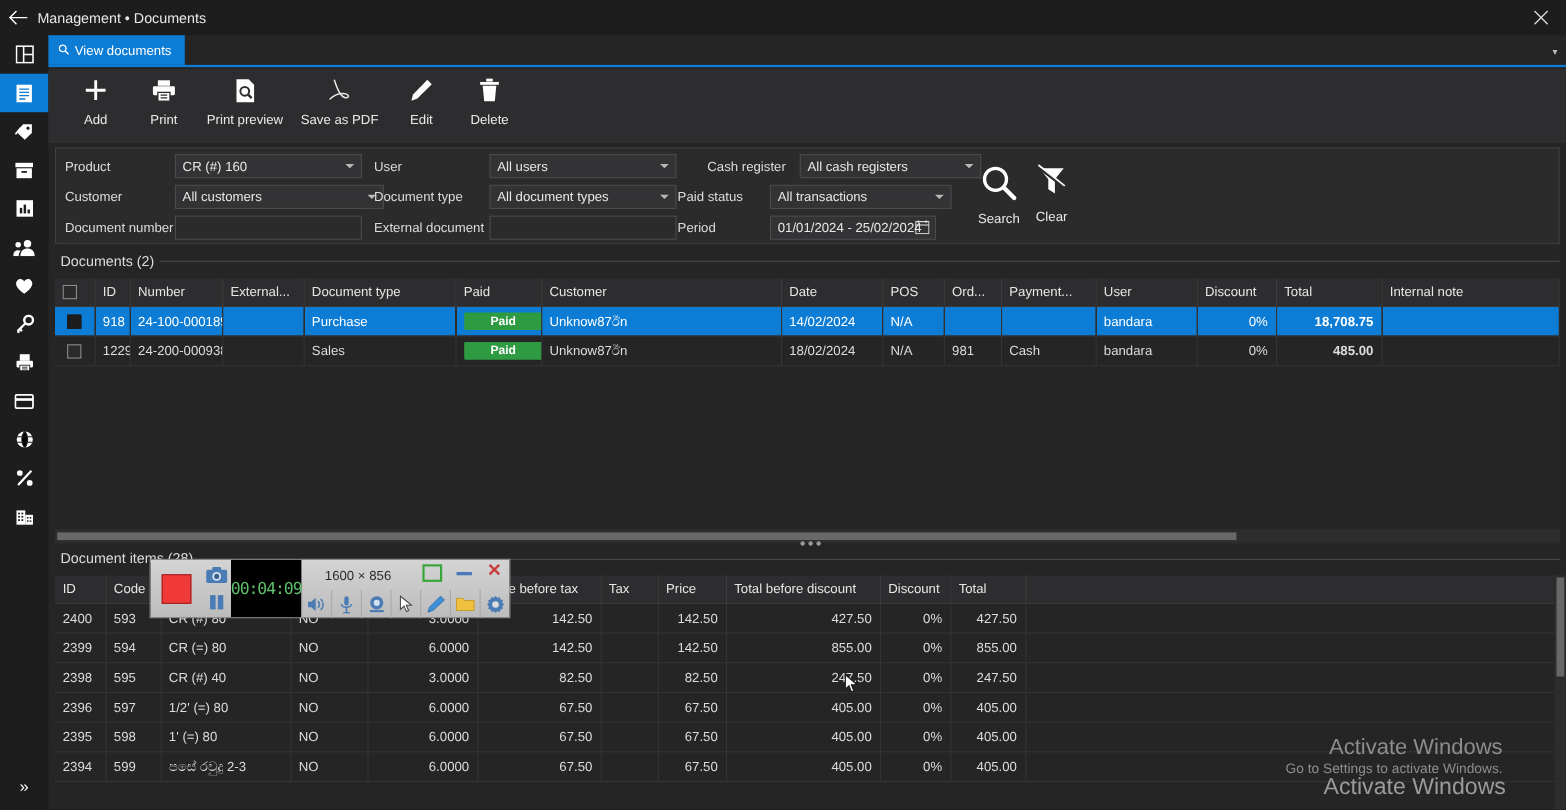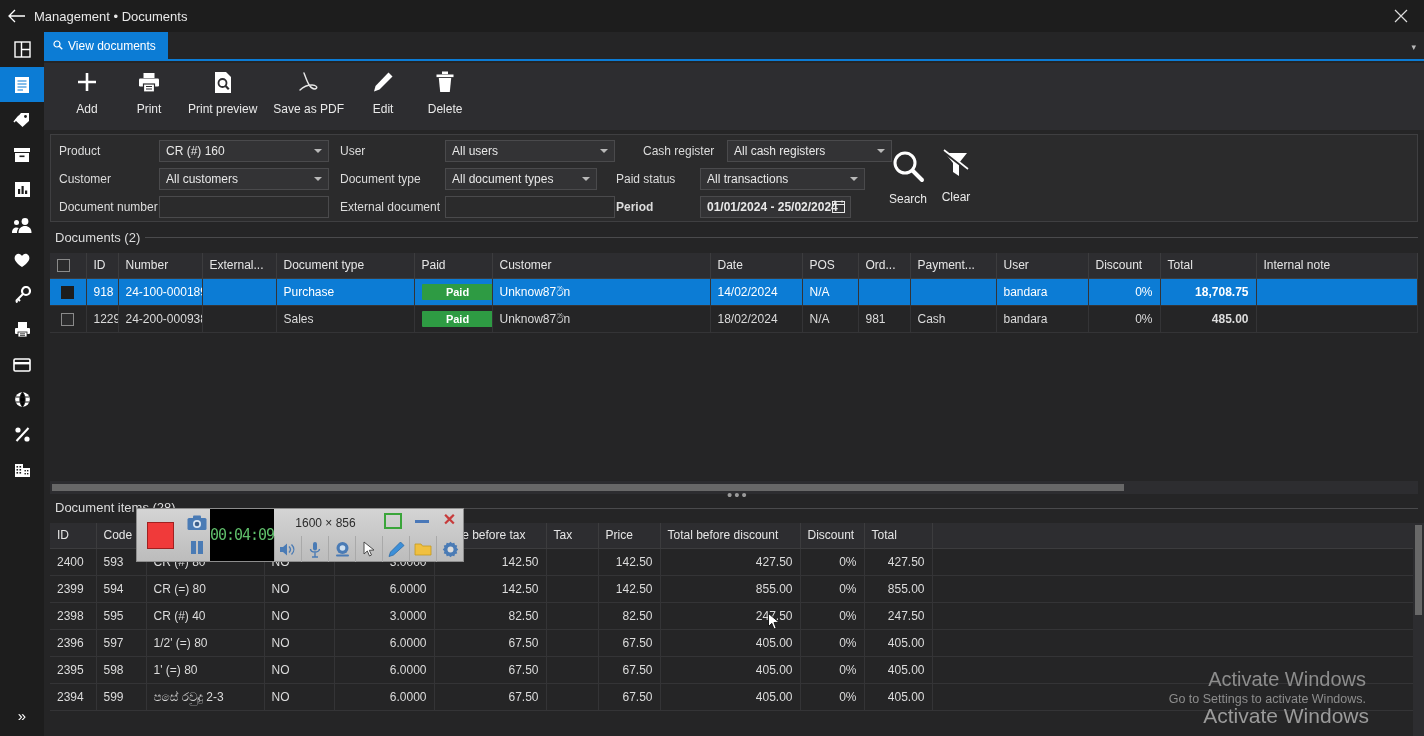--- a/index.html
+++ b/index.html
@@ -372,42 +372,42 @@
 
     <div class="f-row" style="left:8px; top:5px;">
       <span class="f-label" style="width:100px">Product</span>
       <span class="f-ctrl" style="width:170px">
         <span>CR (#) 160</span>
           <i class="caret"></i>
       </span>
     </div>
     <div class="f-row" style="left:8px; top:33px;">
       <span class="f-label" style="width:100px">Customer</span>
-      <span class="f-ctrl" style="width:170px">
+      <span class="f-ctrl" style="width:190px">
         <span>All customers</span>
           <i class="caret"></i>
       </span>
     </div>
     <div class="f-row" style="left:8px; top:61px;">
       <span class="f-label" style="width:100px">Document number</span>
       <span class="f-ctrl empty" style="width:170px">
         <span></span>
       </span>
     </div>
 
     <div class="f-row" style="left:289px; top:5px;">
       <span class="f-label" style="width:105px">User</span>
       <span class="f-ctrl" style="width:170px">
         <span>All users</span>
           <i class="caret"></i>
       </span>
     </div>
     <div class="f-row" style="left:289px; top:33px;">
       <span class="f-label" style="width:105px">Document type</span>
-      <span class="f-ctrl" style="width:152px">
+      <span class="f-ctrl" style="width:170px">
         <span>All document types</span>
           <i class="caret"></i>
       </span>
     </div>
     <div class="f-row" style="left:289px; top:61px;">
       <span class="f-label" style="width:105px">External document</span>
       <span class="f-ctrl empty" style="width:170px">
         <span></span>
       </span>
     </div>
@@ -419,21 +419,21 @@
           <i class="caret"></i>
       </span>
     </div>
     <div class="f-row" style="left:565px; top:33px;">
       <span class="f-label" style="width:84px">Paid status</span>
       <span class="f-ctrl" style="width:165px">
         <span>All transactions</span>
           <i class="caret"></i>
       </span>
     </div>
-    <div class="f-row" style="left:565px; top:61px;font-weight:bold;">
+    <div class="f-row" style="left:565px; top:61px;">
       <span class="f-label" style="width:84px">Period</span>
       <span class="f-ctrl" style="width:151px">
         <span>01/01/2024 - 25/02/2024</span>
         <i class="cal-ico">
           <svg width="13" height="13" viewBox="0 0 13 13">
               <rect x="0.5" y="1.5" width="12" height="11" fill="none" stroke="#e8e8e8" stroke-width="1"></rect>
               <path d="M0.5 4.5 H12.5" stroke="#e8e8e8" stroke-width="1"></path>
               <path d="M3 0.5 V2.5 M10 0.5 V2.5" stroke="#e8e8e8" stroke-width="1.2"></path>
             </svg>
         </i>

